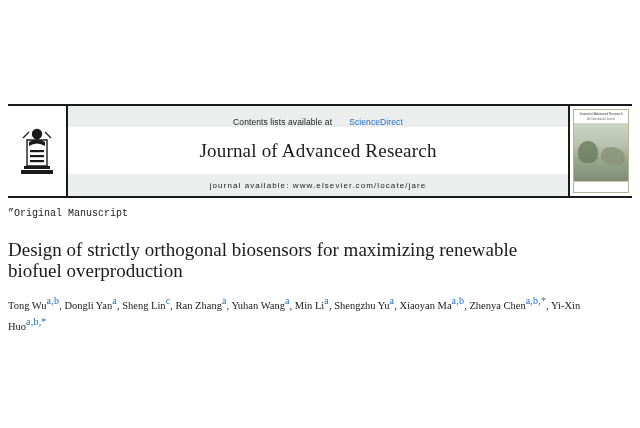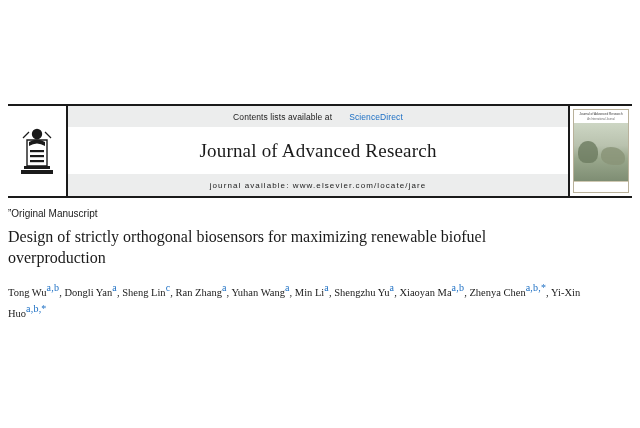--- a/index.html
+++ b/index.html
@@ -50,21 +50,21 @@
     flex: 1 1 auto;
     display: flex;
     flex-direction: column;
     background: #ffffff;
   }
 
   .contents-bar {
     height: 21px;
     background: #eceded;
     display: flex;
-    align-items: center;
+    align-items: flex-end;
     justify-content: center;
     font-size: 8.5px;
     color: #1a1a1a;
     letter-spacing: 0.1px;
     font-family: "Liberation Sans", sans-serif;
     border-bottom: 1px solid #ffffff;
   }
   .contents-bar .sd-link {
     color: #1c6fc4;
     margin-left: 17px;
@@ -163,25 +163,25 @@
   
   .article {
     position: absolute;
     left: 8px;
     top: 208px;
     width: 624px;
   }
   .article-type {
     font-size: 10px;
     color: #1a1a1a;
-    font-family: Liberation Sans, sans-serif;
-    margin-bottom: 7px;
+    font-family: Liberation Mono, monospace;
+    margin-bottom: 20px;
   }
   .article-title {
-    font-size: 16px;
+    font-size: 19px;
     line-height: 21px;
     color: #1a1a1a;
     font-family: "Liberation Serif", serif;
     margin: 0 0 12px 0;
     font-weight: normal;
     max-width: 540px;
   }
   .authors {
     font-size: 10.5px;
     line-height: 16px;

